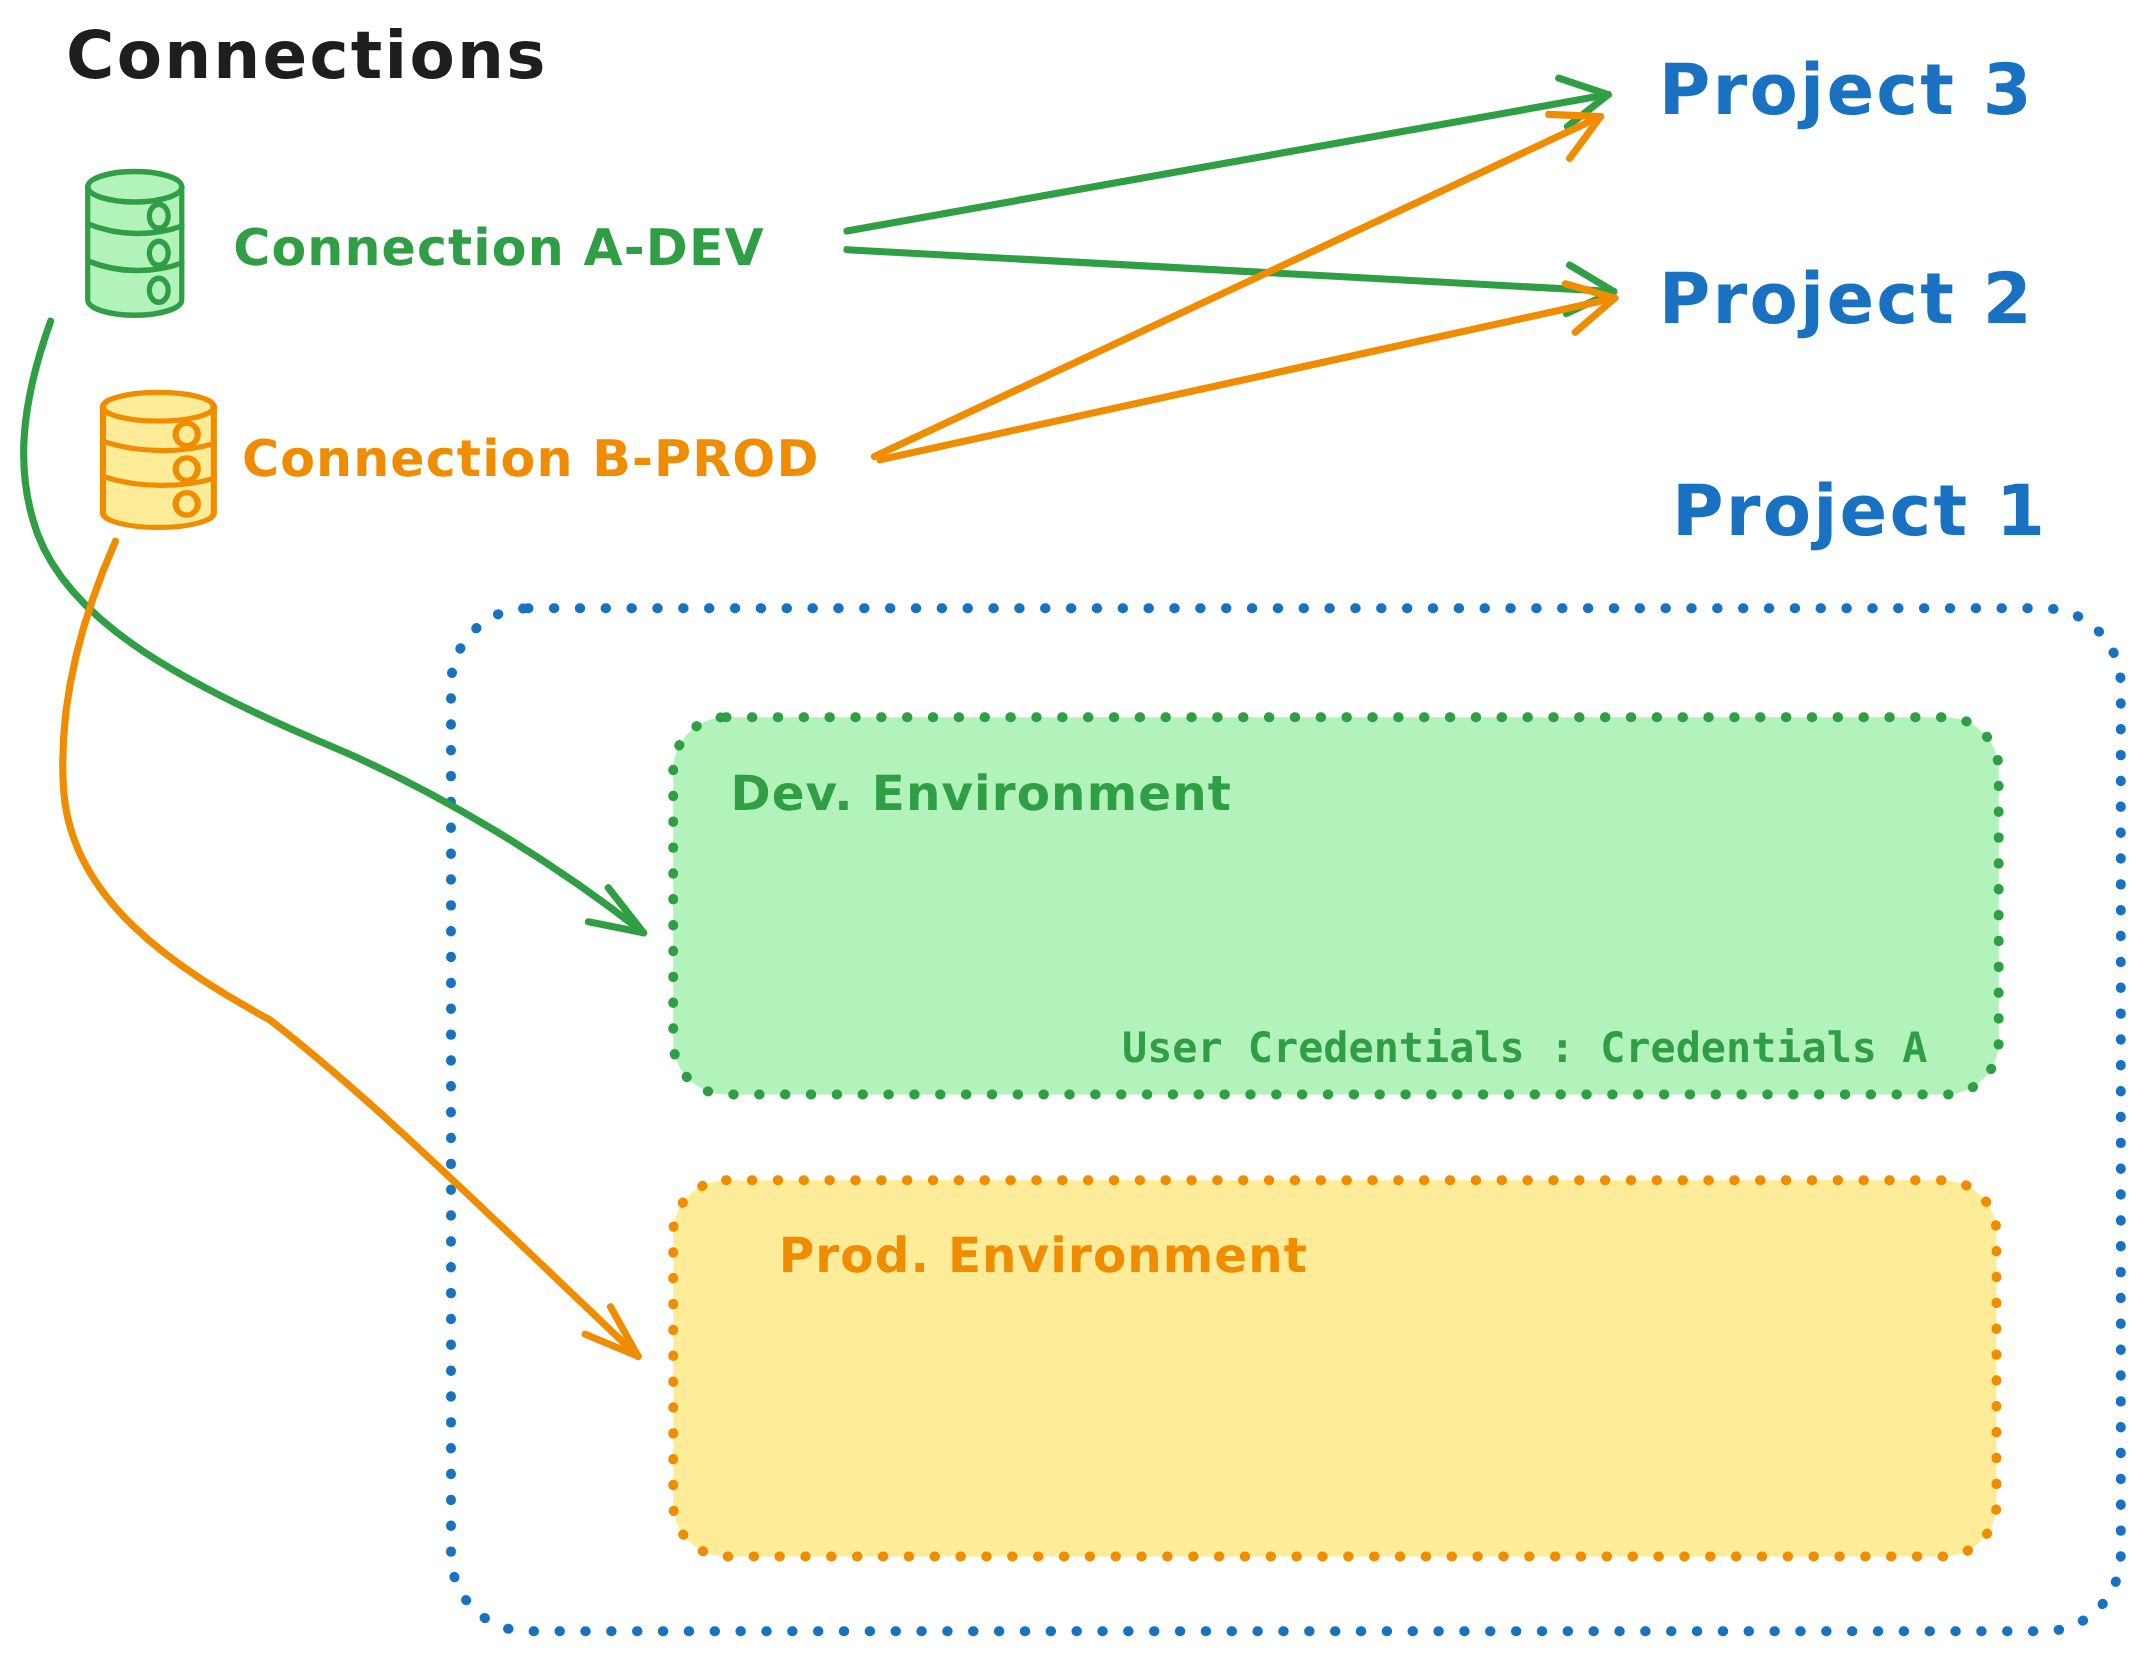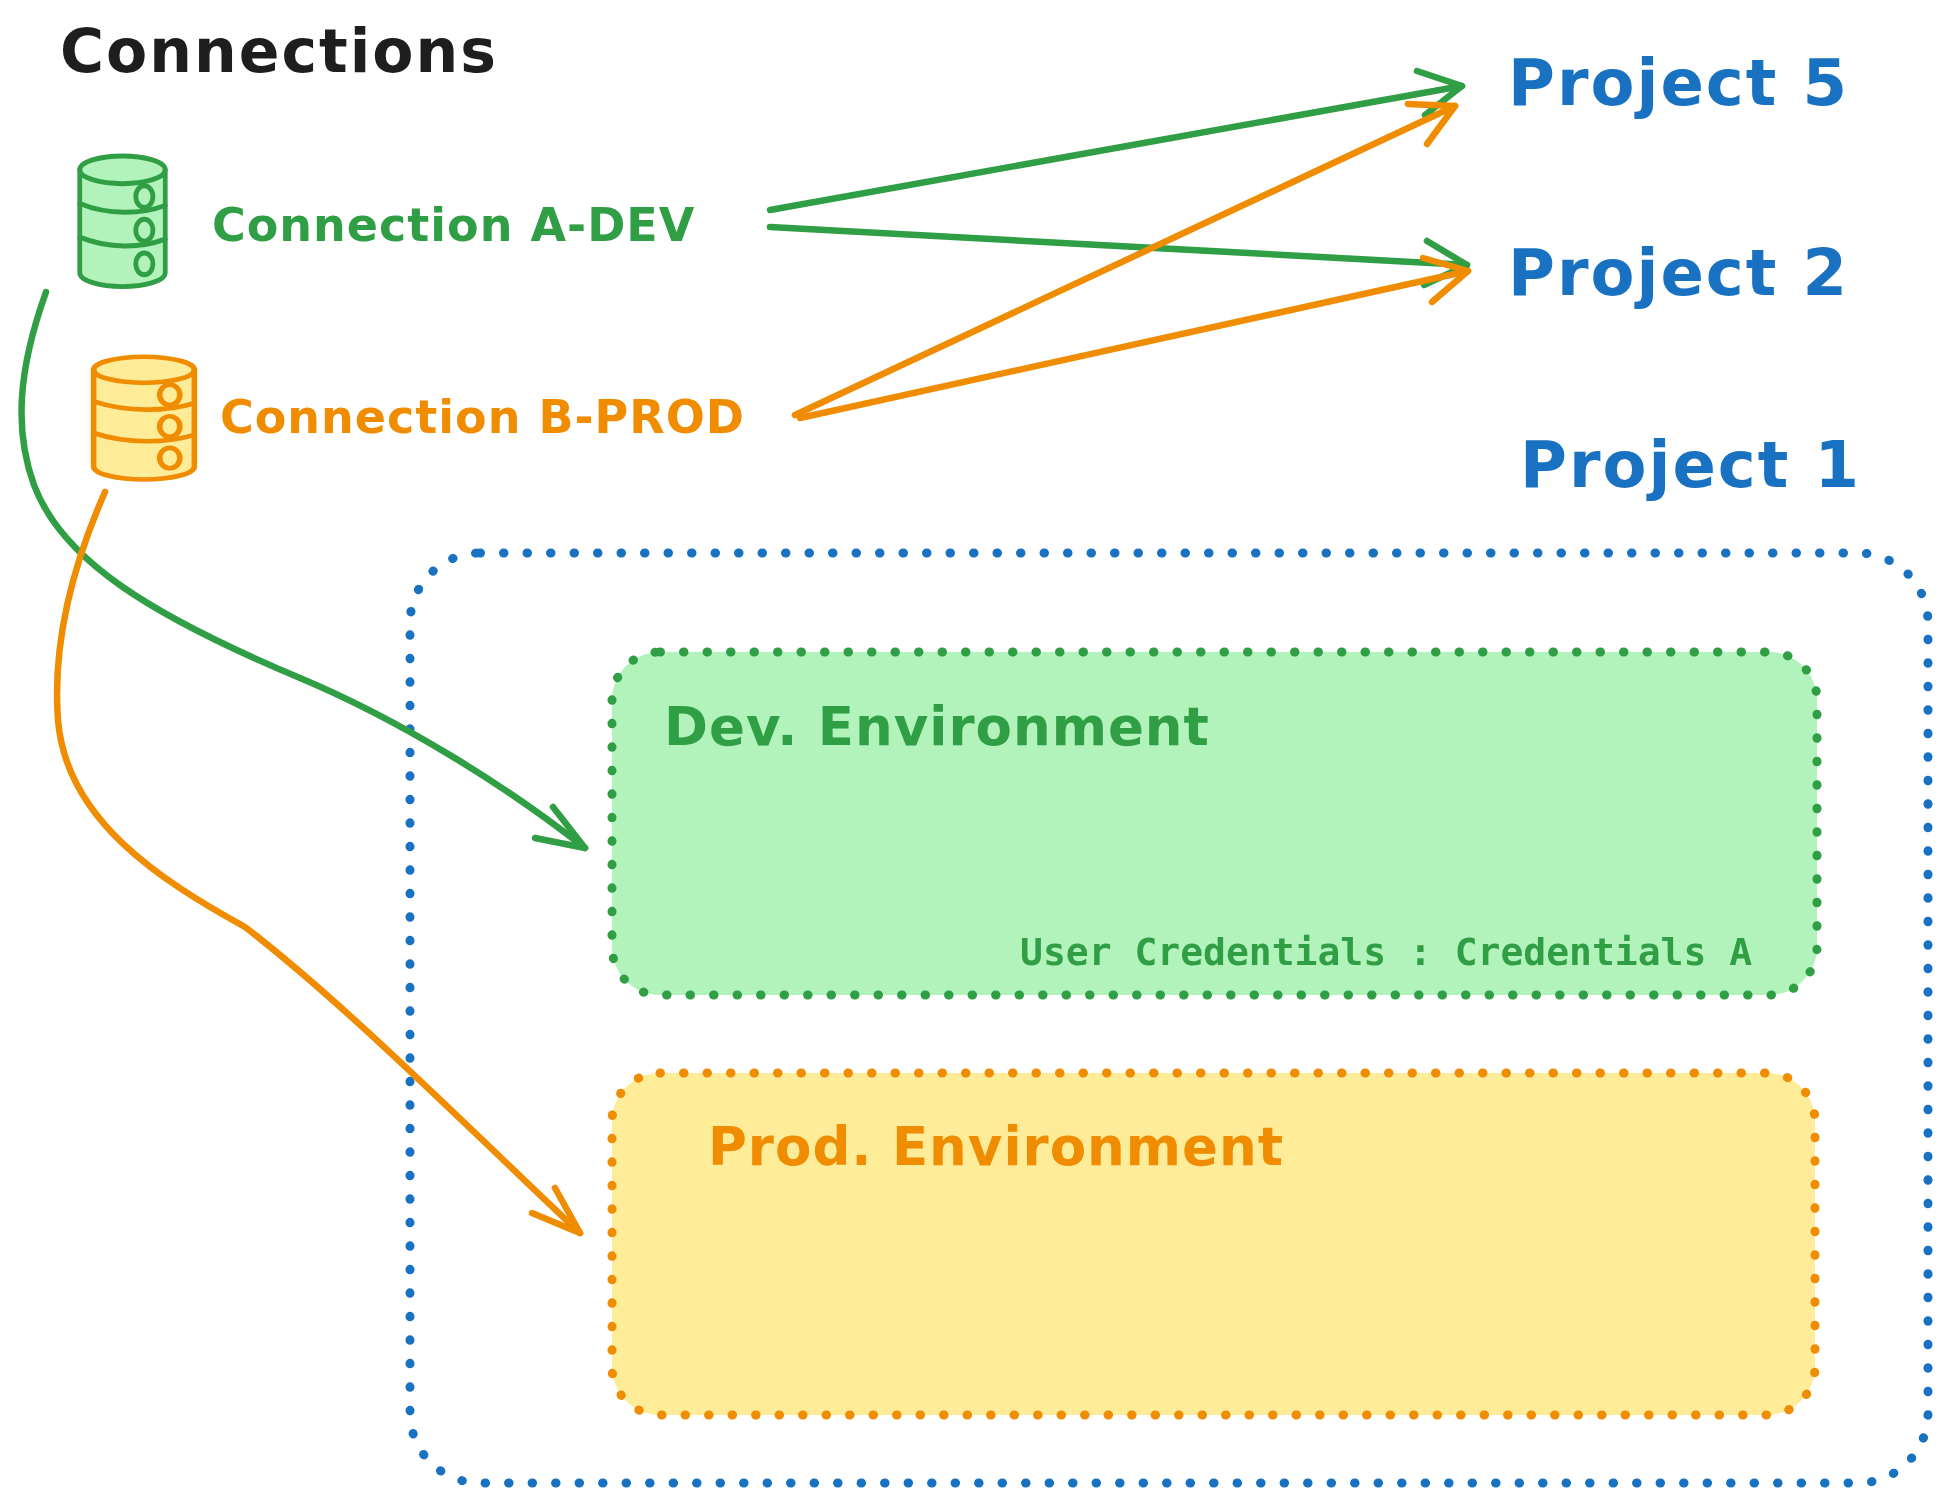--- a/index.html
+++ b/index.html
@@ -10,21 +10,21 @@
   svg.overlay{position:absolute;left:0;top:0;}
   .lbl{position:absolute;line-height:1.1;white-space:nowrap;font-weight:600;}
   .title{left:60px;top:18px;font-size:60px;color:var(--ink);letter-spacing:2px;text-align:center;}
   .conn-label{font-size:46px;letter-spacing:1px;}
   .conn-a{left:212px;top:200px;color:var(--green);}
   .conn-b{left:220px;top:392px;color:var(--orange);}
   .project-label{font-size:64px;color:var(--blue);letter-spacing:2px;}
   .p3{left:1508px;top:48px;}
   .p2{left:1508px;top:228px;margin-top:10px;}
   .p1{left:1520px;top:430px;text-align:right;}
-  .env-title{font-size:53px;letter-spacing:1px;}
+  .env-title{font-size:44px;letter-spacing:1px;}
   .dev-title{left:664px;top:698px;color:var(--green);}
   .prod-title{left:684px;top:1118px;color:var(--orange);margin-left:24px;}
   .cred{font-family:"DejaVu Sans Mono",monospace;font-weight:700;font-size:38px;}
   .cred-dev{left:1020px;top:932px;color:var(--green);}
   .cred-prod{left:876px;top:1340px;color:var(--orange);}
 
   .box-blue{fill:none;stroke:var(--blue);}
   .box-green{fill:var(--green_light);stroke:var(--green);}
   .box-orange{fill:var(--orange_light);stroke:var(--orange);}
   .dotted{stroke-width:9;stroke-dasharray:0.5 23;stroke-linecap:round;}
@@ -96,21 +96,21 @@
       <ellipse class="db-stroke" stroke="var(--orange)" cx="73" cy="79" rx="9" ry="11"></ellipse>
       <ellipse class="db-stroke" stroke="var(--orange)" cx="73" cy="113" rx="9" ry="11"></ellipse>
     </g>
   </svg>
 
   <div class="lbl title">Connections</div>
 
   <div class="lbl conn-label conn-a">Connection A-DEV</div>
   <div class="lbl conn-label conn-b">Connection B-PROD</div>
 
-  <div class="lbl project-label p3">Project 5</div>
+  <div class="lbl project-label p3">Project 3</div>
   <div class="lbl project-label p2">Project 2</div>
   <div class="lbl project-label p1">Project 1</div>
 
   <div class="lbl env-title dev-title">Dev. Environment</div>
   <div class="lbl cred cred-dev">User Credentials : Credentials A</div>
 
   <div class="lbl env-title prod-title">Prod. Environment</div>
 
 </div>
 

